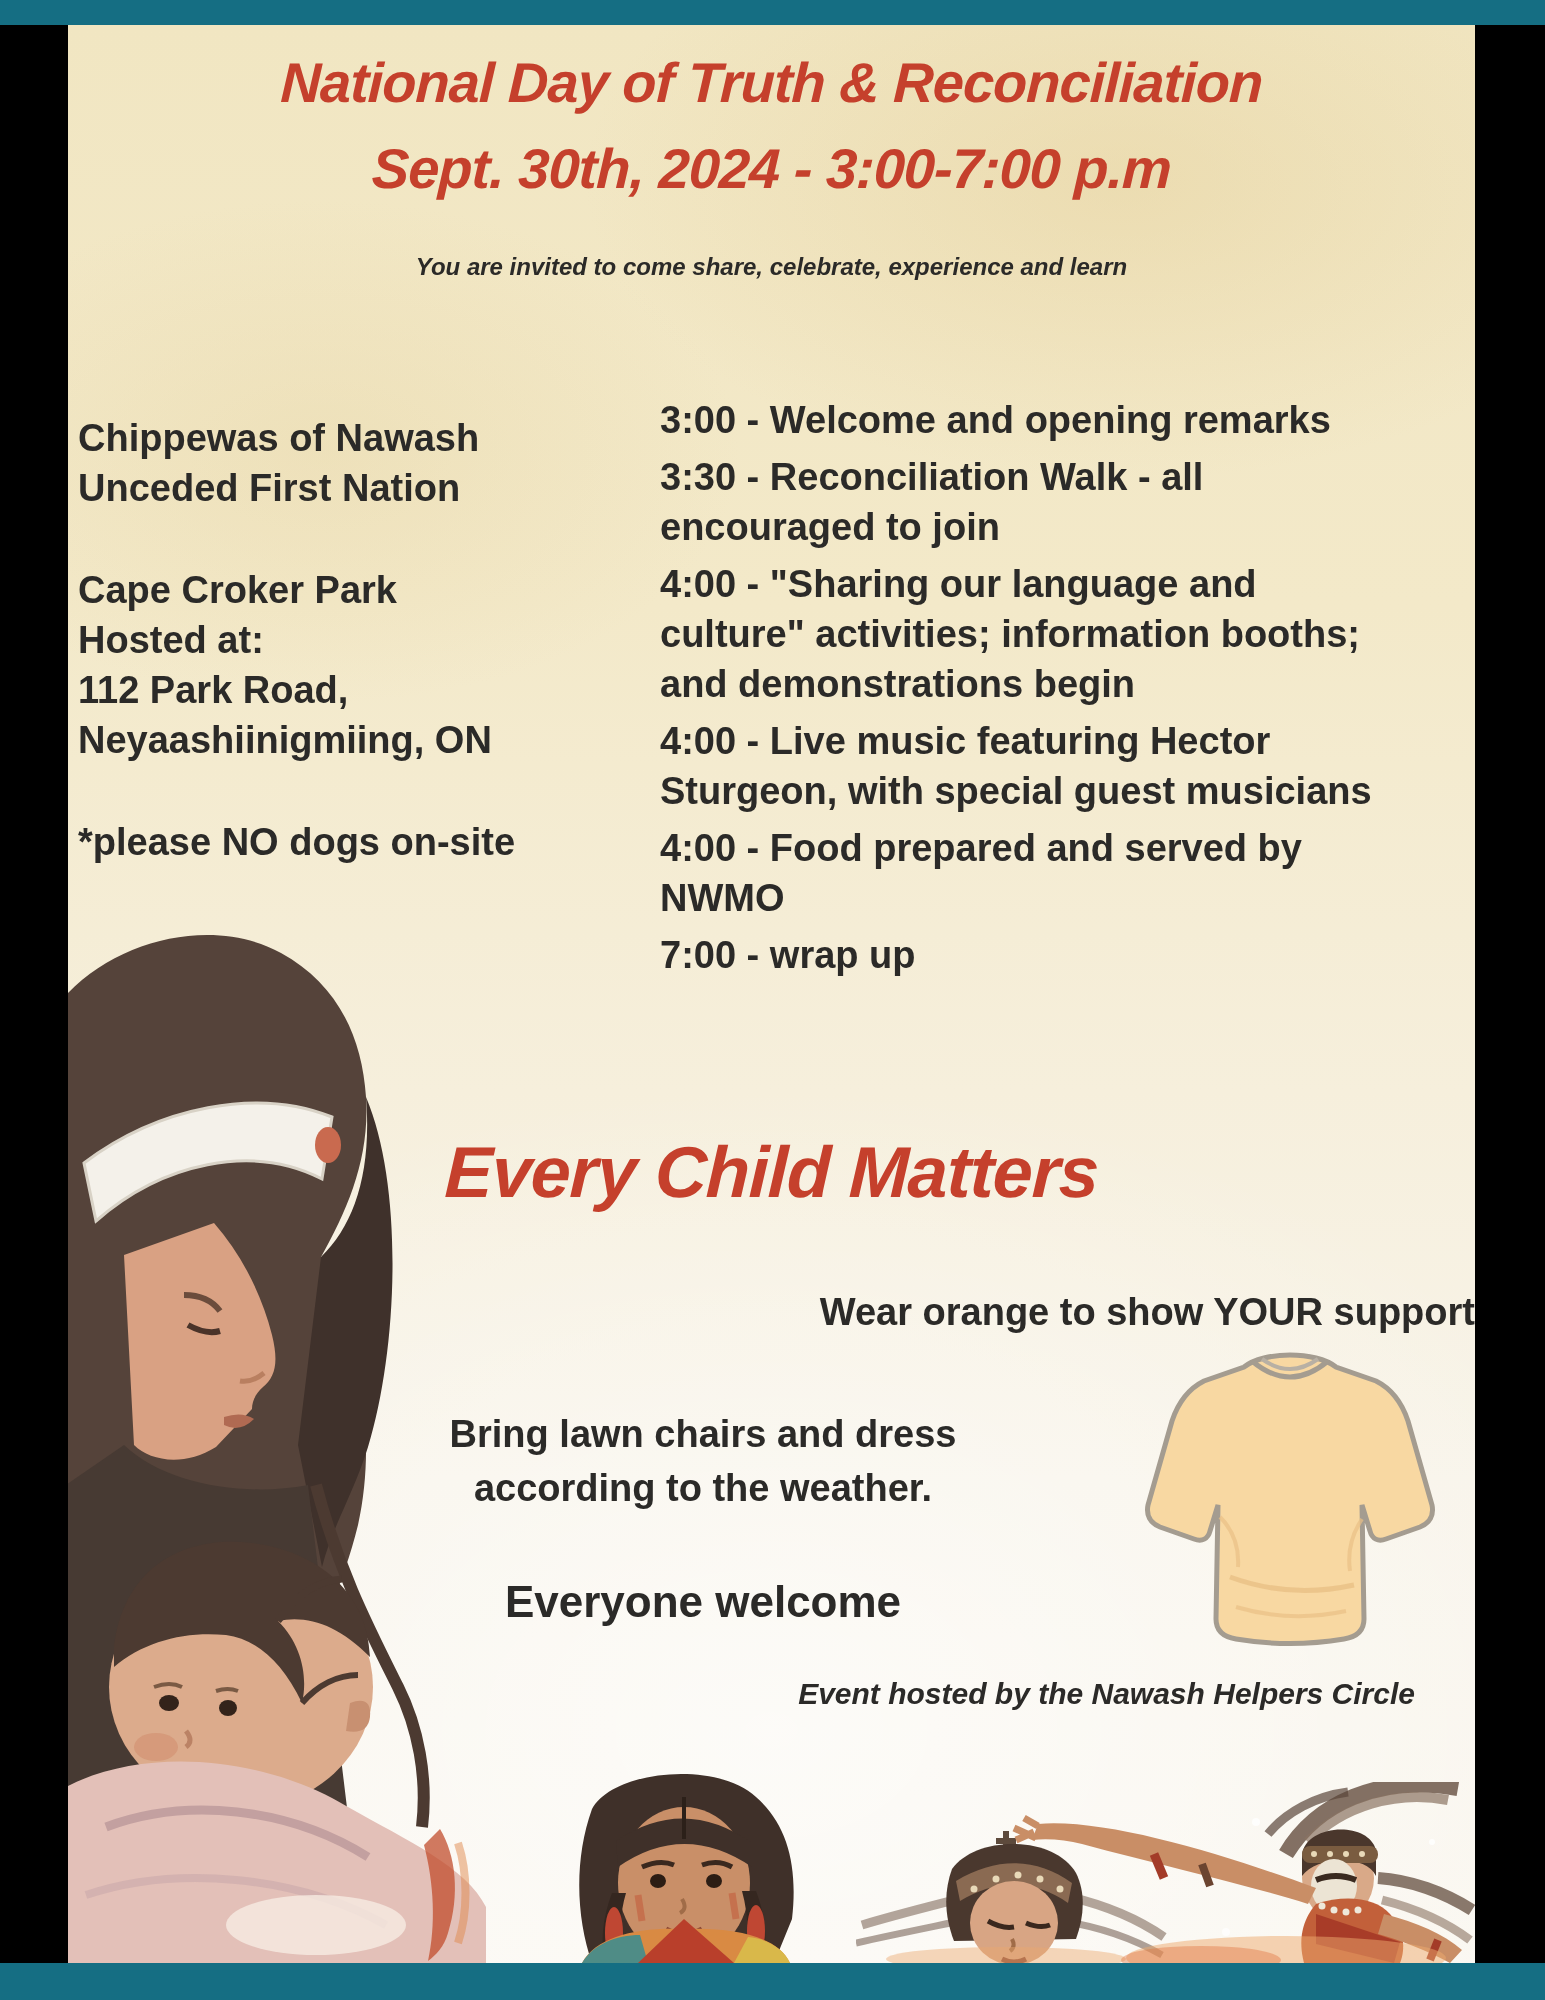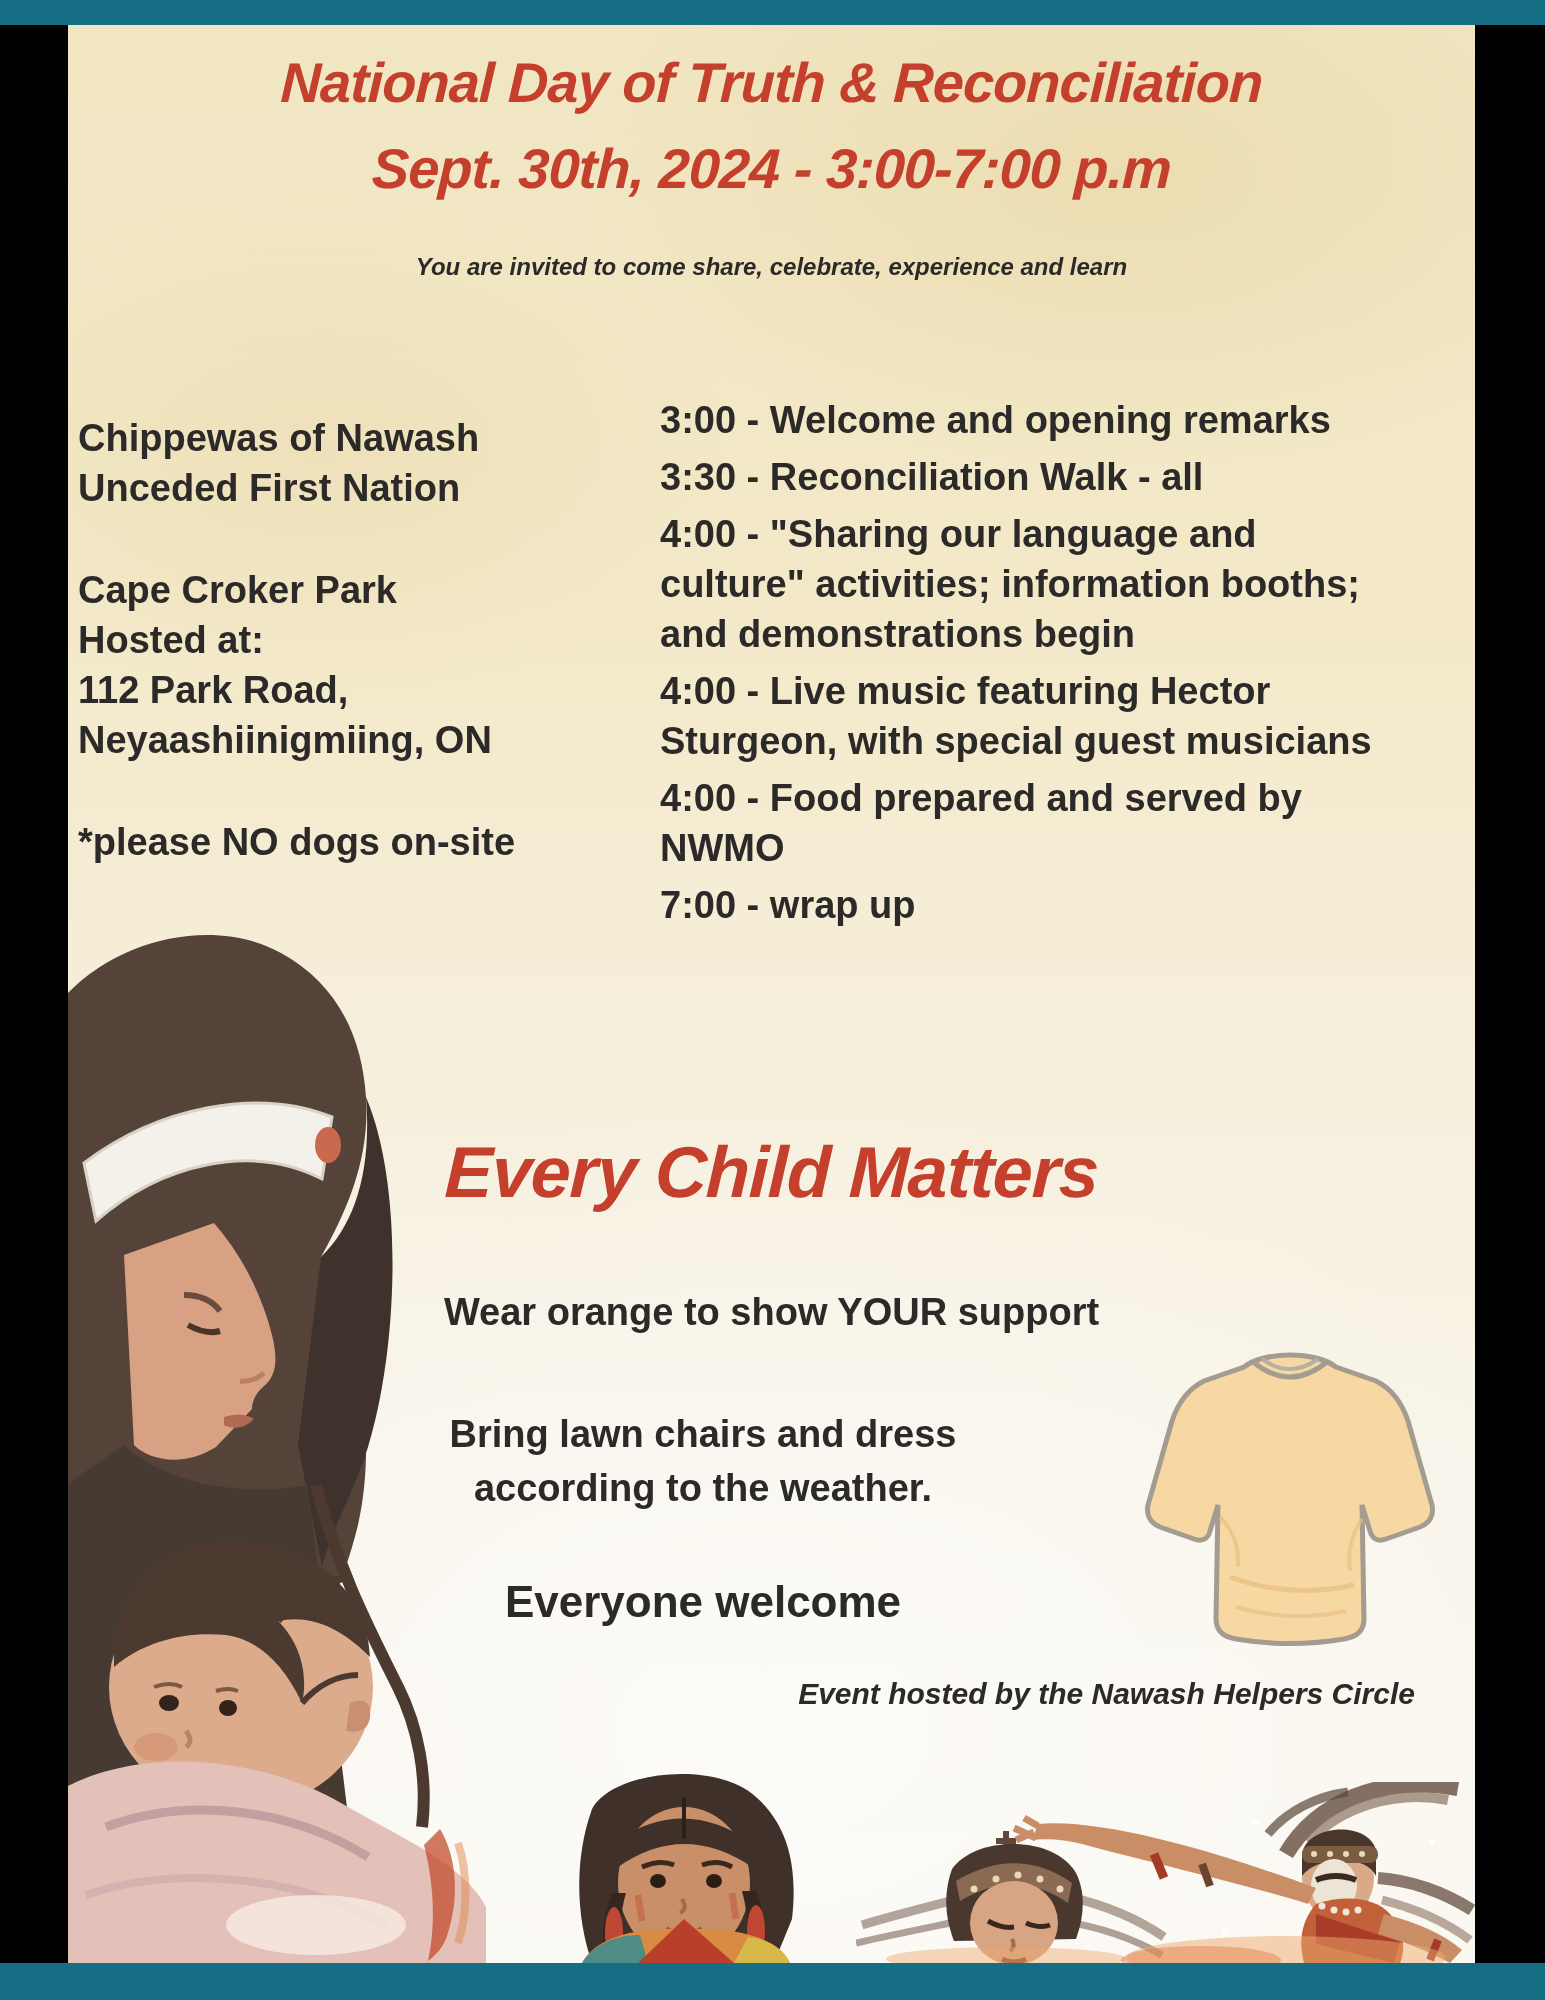--- a/index.html
+++ b/index.html
@@ -33,21 +33,21 @@
   .col-right{position:absolute;left:592px;top:370px;width:800px;color:#2b2a28;}
   .body-line{font-size:38px;line-height:50px;font-weight:700;white-space:nowrap;}
   .block{margin-bottom:52px;}
   .sched-item{margin-bottom:7px;}
   .ecm-heading{
     position:absolute;top:1106px;left:0;width:1407px;text-align:center;
     color:#c5402c;font-weight:700;font-style:italic;letter-spacing:-1px;
     font-size:72px;transform:skewX(-2deg);
   }
   .wear-orange{
-    position:absolute;top:1266px;left:0;width:1407px;text-align:center;
+    position:absolute;top:1266px;left:0;width:1407px;text-align:right;
     font-size:38px;font-weight:700;color:#2b2a28;
   }
   .bring-block{
     position:absolute;top:1382px;left:0;width:1270px;text-align:center;color:#2b2a28;
   }
   .bring-block .body-line{line-height:54px;}
   .everyone{
     position:absolute;top:1552px;left:0;width:1270px;text-align:center;
     font-size:44px;font-weight:700;color:#2b2a28;
   }
@@ -88,20 +88,21 @@
     </div>
     <div class="body-line">*please NO dogs on-site</div>
   </div>
 
   <div class="col-right">
     <div class="sched-item">
       <div class="body-line">3:00 - Welcome and opening remarks</div>
     </div>
     <div class="sched-item">
       <div class="body-line">3:30 - Reconciliation Walk - all</div>
+      <div class="body-line">encouraged to join</div>
     </div>
     <div class="sched-item">
       <div class="body-line">4:00 - "Sharing our language and</div>
       <div class="body-line">culture" activities; information booths;</div>
       <div class="body-line">and demonstrations begin</div>
     </div>
     <div class="sched-item">
       <div class="body-line">4:00 - Live music featuring Hector</div>
       <div class="body-line">Sturgeon, with special guest musicians</div>
     </div>

